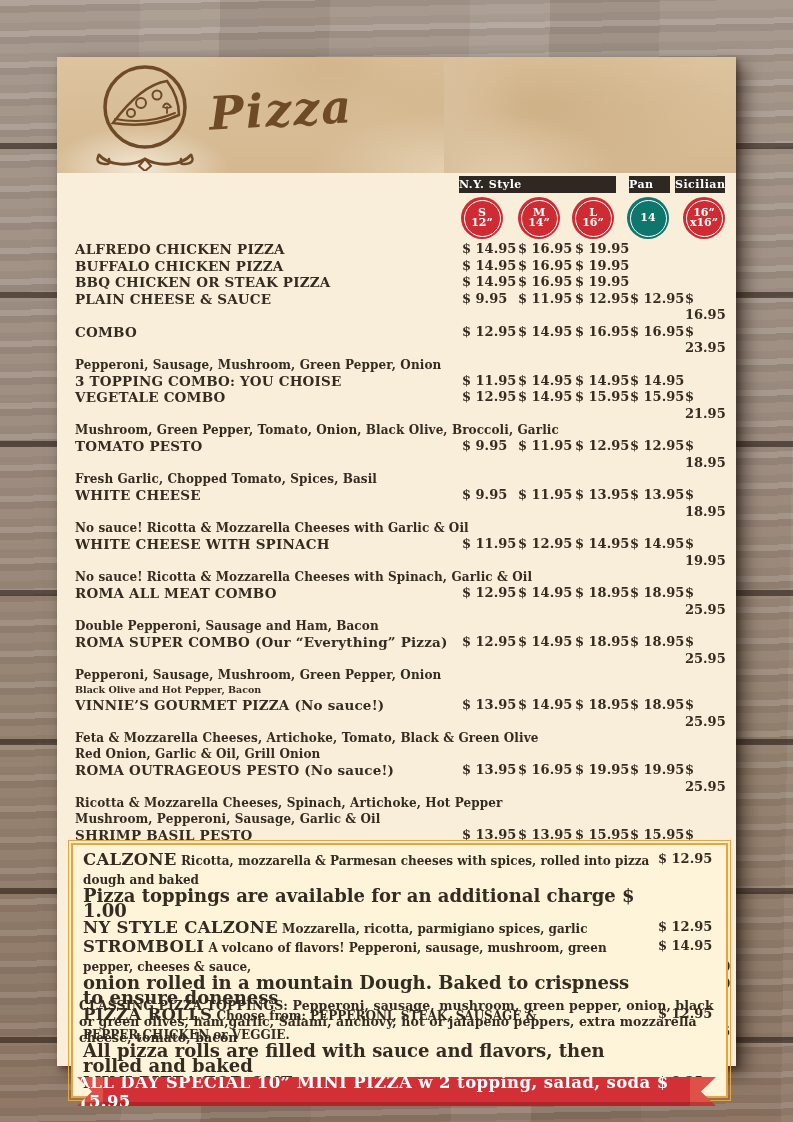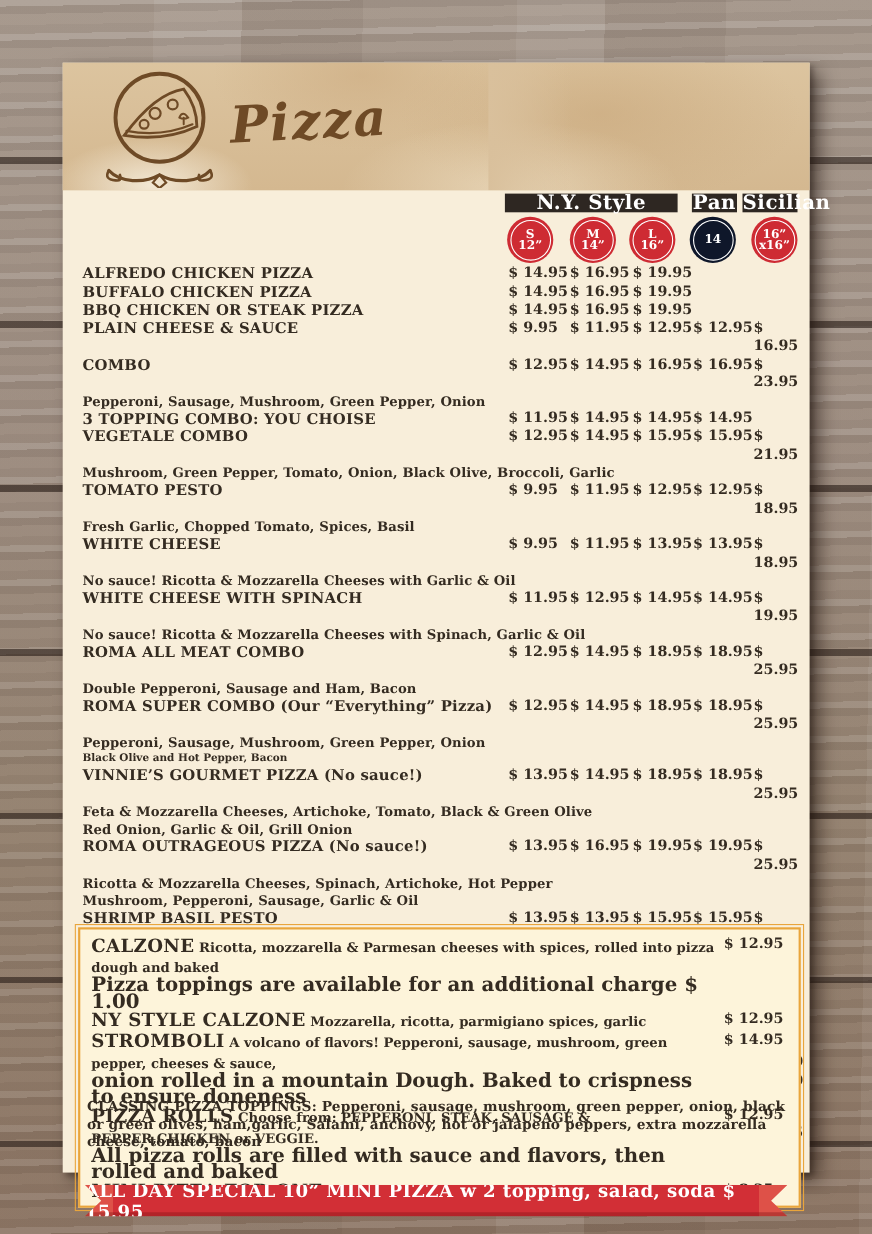--- a/index.html
+++ b/index.html
@@ -62,21 +62,21 @@
   }
   .logo{position:absolute;left:22px;top:6px;width:150px;height:108px;}
   .logo-title{
     position:absolute;left:152px;top:26px;
     font-style:italic;font-weight:bold;font-size:46px;color:#6e4a26;
     transform:rotate(-3deg);letter-spacing:2px;
   }
   
   .group-bar{
     position:absolute;height:17px;background:#2e2722;color:#fff;
-    font-size:18px;font-weight:bold;text-align:center;line-height:17px;letter-spacing:.5px;
+    font-size:11px;font-weight:bold;text-align:left;line-height:17px;letter-spacing:.5px;
   }
   .size-circle{
     position:absolute;width:42px;height:42px;border-radius:50%;
     background:#ce2b33;top:140px;
     display:flex;flex-direction:column;align-items:center;justify-content:center;
   }
   .size-circle::before{
     content:"";position:absolute;inset:2.5px;border:1.5px solid #fff;border-radius:50%;
   }
   .size-circle span{color:#fff;font-weight:bold;font-size:11px;line-height:10.5px;text-align:center;}
@@ -152,21 +152,21 @@
         <span>12”</span>
       </div>
       <div class="size-circle" style="left: 461px; background: rgb(206, 43, 51);">
         <span>M</span>
         <span>14”</span>
       </div>
       <div class="size-circle" style="left: 515px; background: rgb(206, 43, 51);">
         <span>L</span>
         <span>16”</span>
       </div>
-      <div class="size-circle" style="left: 570px; background: #0f172a;">
+      <div class="size-circle" style="left: 570px; background: #0f766e;">
         <span>14</span>
       </div>
       <div class="size-circle" style="left: 626px; background: rgb(206, 43, 51);">
         <span>16”</span>
         <span>x16”</span>
       </div>
     </div>
 
   <div class="menu-list" id="menu-list">
       <div class="m-row">
@@ -277,21 +277,21 @@
         <div class="m-name">VINNIE’S GOURMET PIZZA (No sauce!)</div>
         <span class="m-price c0">$ 13.95</span>
         <span class="m-price c1">$ 14.95</span>
         <span class="m-price c2">$ 18.95</span>
         <span class="m-price c3">$ 18.95</span>
         <span class="m-price c4">$ 25.95</span>
       </div>
       <div class="m-desc">Feta &amp; Mozzarella Cheeses, Artichoke, Tomato, Black &amp; Green Olive</div>
       <div class="m-desc">Red Onion, Garlic &amp; Oil, Grill Onion</div>
       <div class="m-row">
-        <div class="m-name">ROMA OUTRAGEOUS PIZZA (No sauce!)</div>
+        <div class="m-name">ROMA OUTRAGEOUS PESTO (No sauce!)</div>
         <span class="m-price c0">$ 13.95</span>
         <span class="m-price c1">$ 16.95</span>
         <span class="m-price c2">$ 19.95</span>
         <span class="m-price c3">$ 19.95</span>
         <span class="m-price c4">$ 25.95</span>
       </div>
       <div class="m-desc">Ricotta &amp; Mozzarella Cheeses, Spinach, Artichoke, Hot Pepper</div>
       <div class="m-desc">Mushroom, Pepperoni, Sausage, Garlic &amp; Oil</div>
       <div class="m-row">
         <div class="m-name">SHRIMP BASIL PESTO</div>

